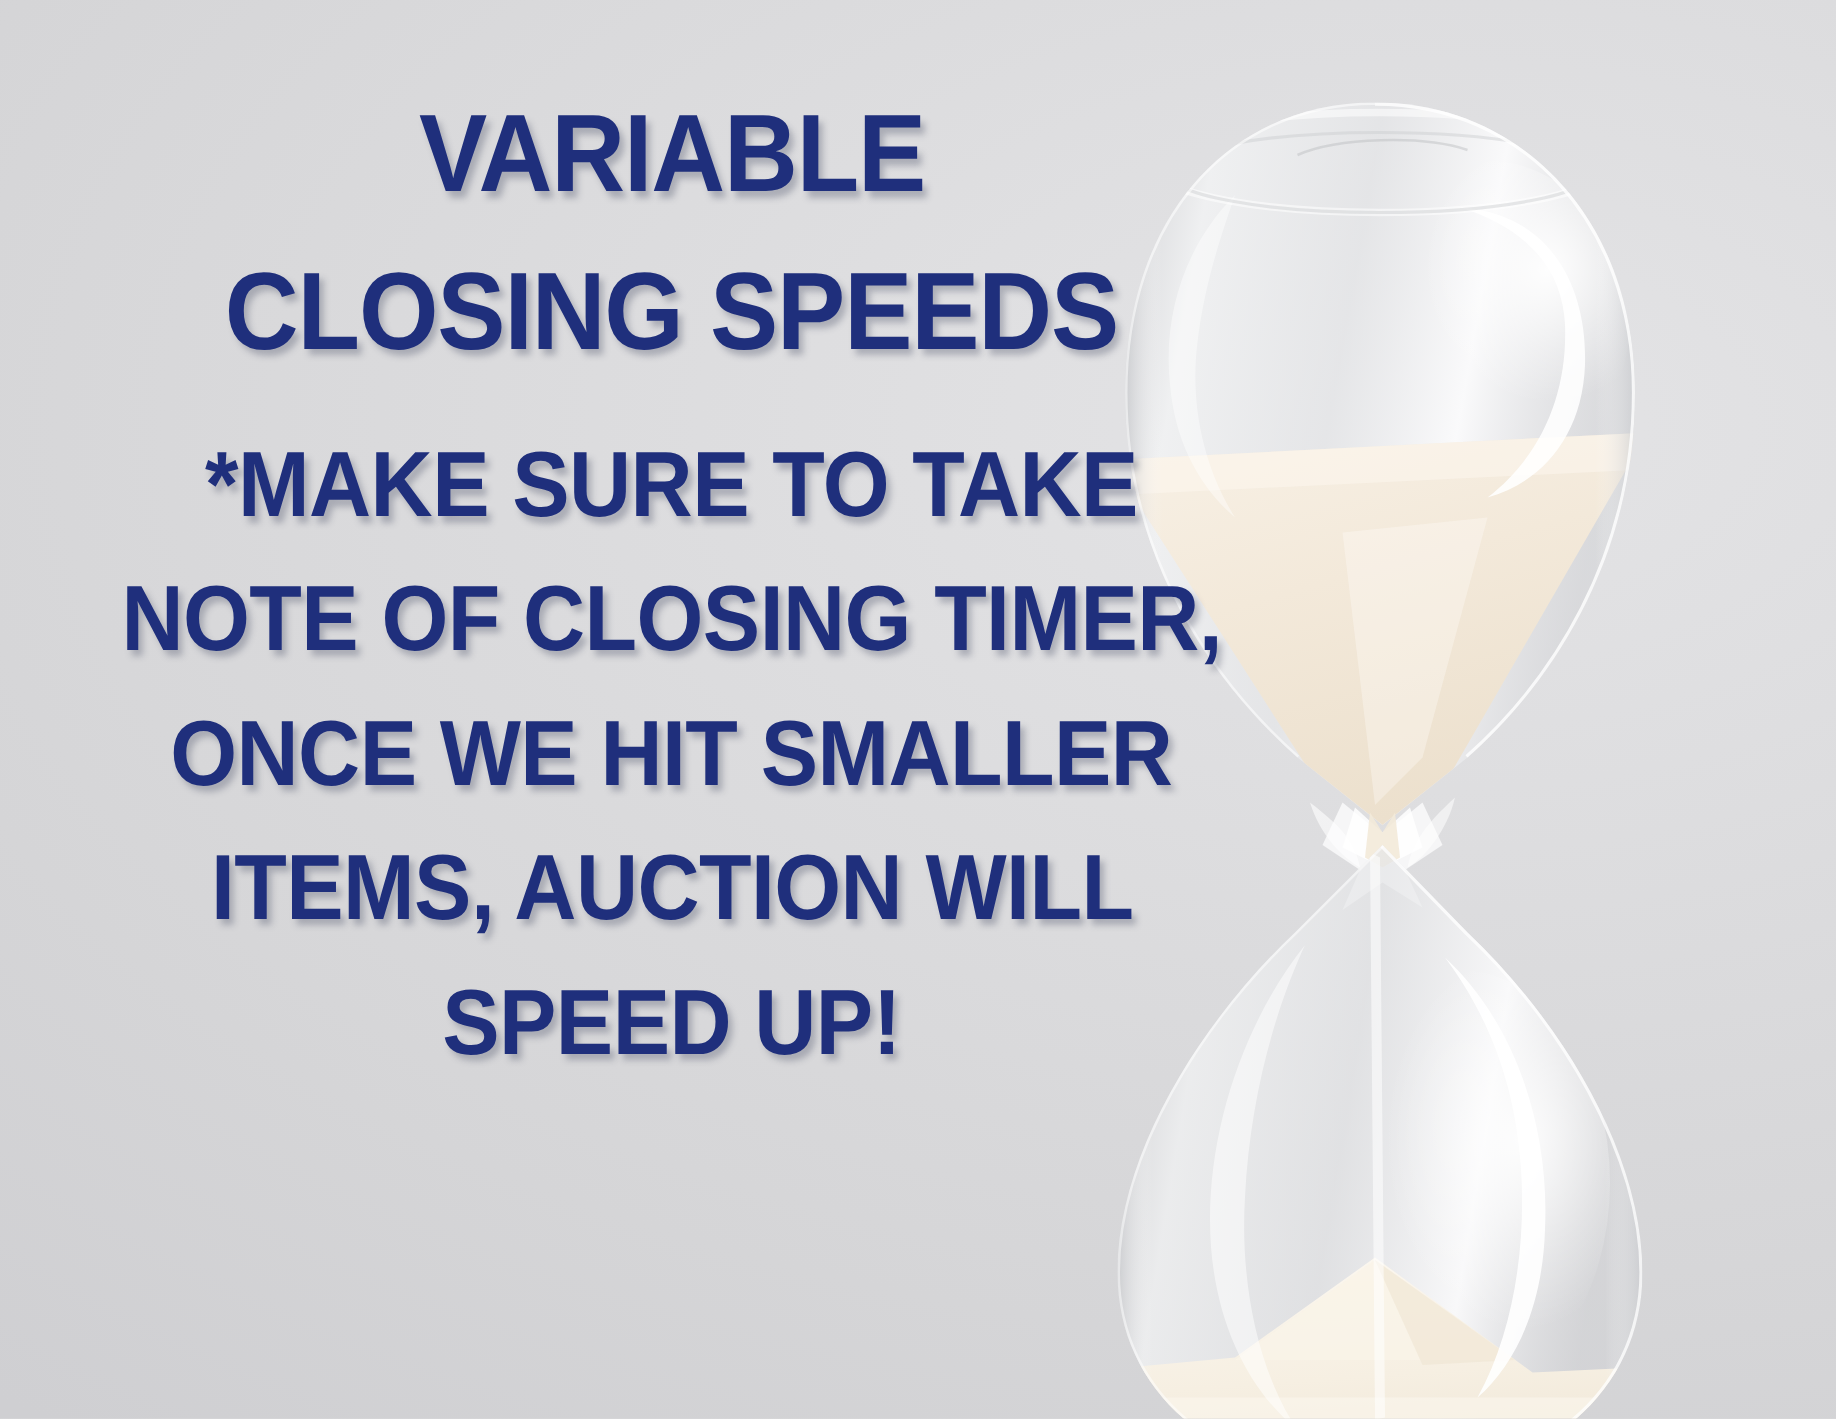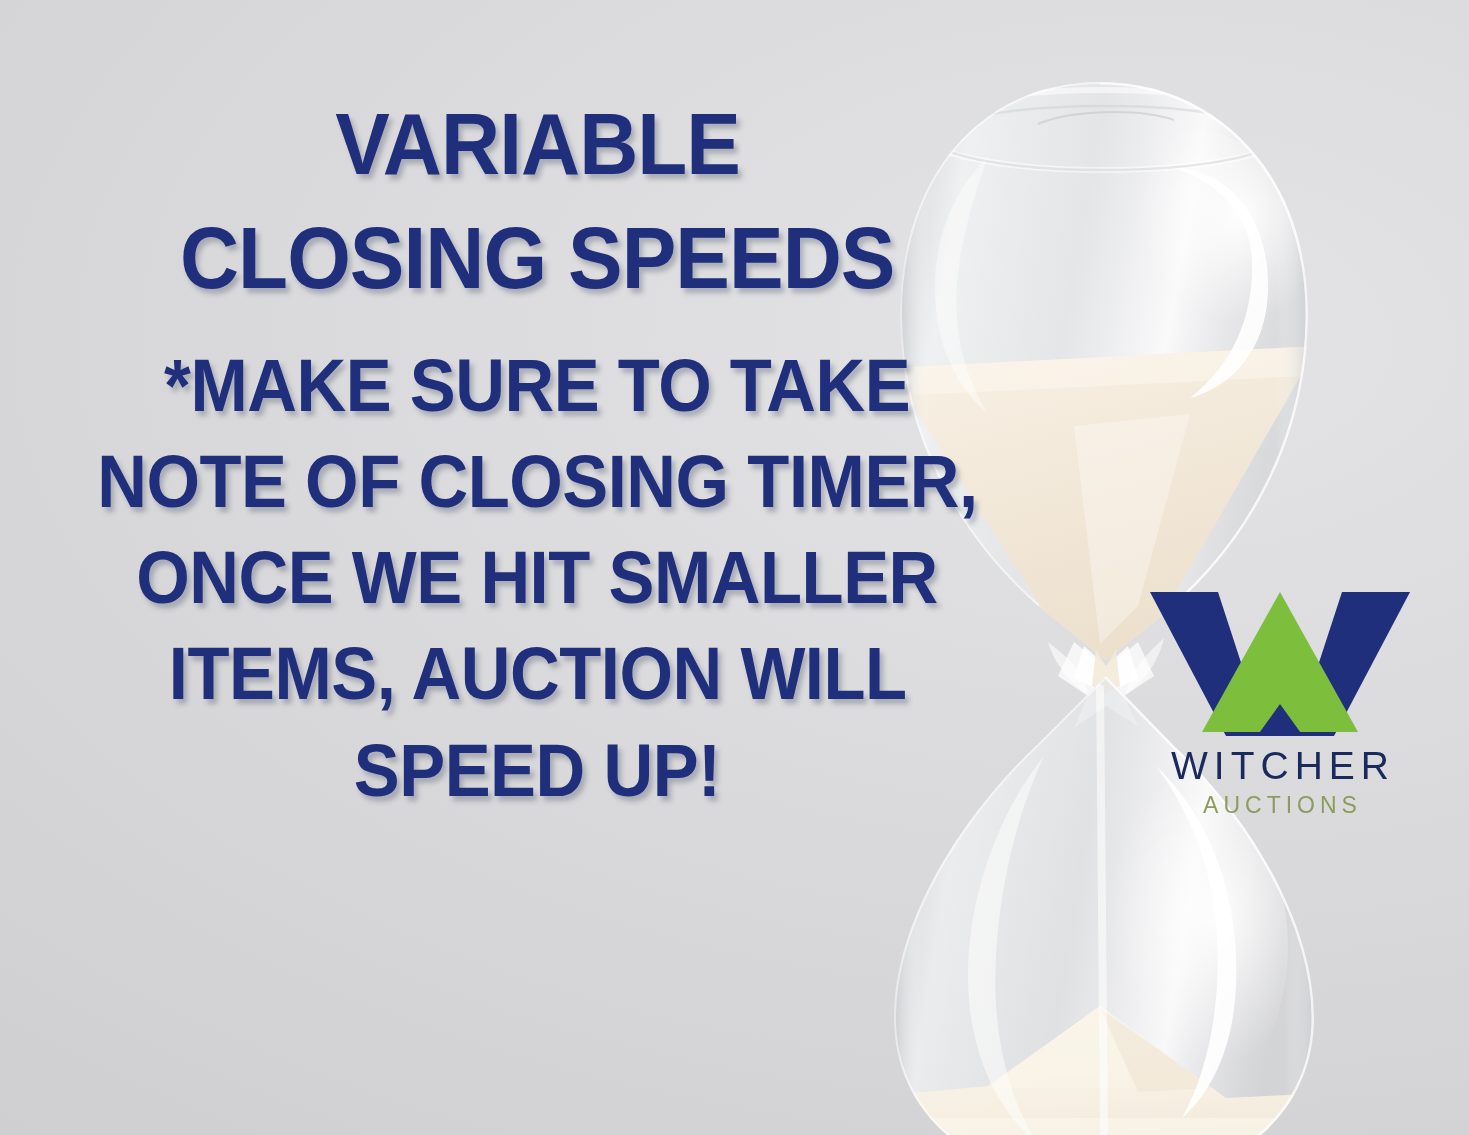--- a/index.html
+++ b/index.html
@@ -18,22 +18,22 @@
   
   #hourglass{
     position:absolute; left:838px; top:46px; width:560px; height:1089px;
     pointer-events:none;
   }
   #hourglass svg{display:block;width:100%;height:100%;}
 
   
   #copy{
     position:absolute; left:0; top:0; width:1075px; height:866px;
-    display:flex; flex-direction:column; justify-content:flex-start;
-    align-items:center; padding-top:87px; box-sizing:border-box;
+    display:flex; flex-direction:column; justify-content:space-between;
+    align-items:center; padding-top:66px; box-sizing:border-box;
   }
   .hl{
     color:#1f2f7c;
     font-weight:bold;
     font-family:"Liberation Sans", sans-serif;
     font-size:88px;
     line-height:1.30;
     letter-spacing:-1px;
     text-align:center;
     transform:scaleX(0.93);
@@ -215,29 +215,14 @@
   <div id="copy">
     <div class="hl">VARIABLE</div>
     <div class="hl">CLOSING SPEEDS</div>
     <div class="bd first">*MAKE SURE TO TAKE</div>
     <div class="bd">NOTE OF CLOSING TIMER,</div>
     <div class="bd">ONCE WE HIT SMALLER</div>
     <div class="bd">ITEMS, AUCTION WILL</div>
     <div class="bd">SPEED UP!</div>
   </div>
 
-  <div id="logo">
-    <svg id="mark" viewBox="0 0 268 150" xmlns="http://www.w3.org/2000/svg">
-
-      <polygon points="4,6 72,6 119,150 80,150" fill="#1f2f7c"></polygon>
-      <polygon points="264,6 196,6 149,150 188,150" fill="#1f2f7c"></polygon>
-
-      <polygon points="134,6 212,146 56,146" fill="#7dbe3c"></polygon>
-
-      <polygon points="134,118 157,150 111,150" fill="#1f2f7c"></polygon>
-
-      <polygon points="134,122 150,150 118,150" fill="none"></polygon>
-    </svg>
-    <div class="logoword">WITCHER</div>
-    <div class="logosub">AUCTIONS</div>
-  </div>
 
 </div>
 
 </body></html>

